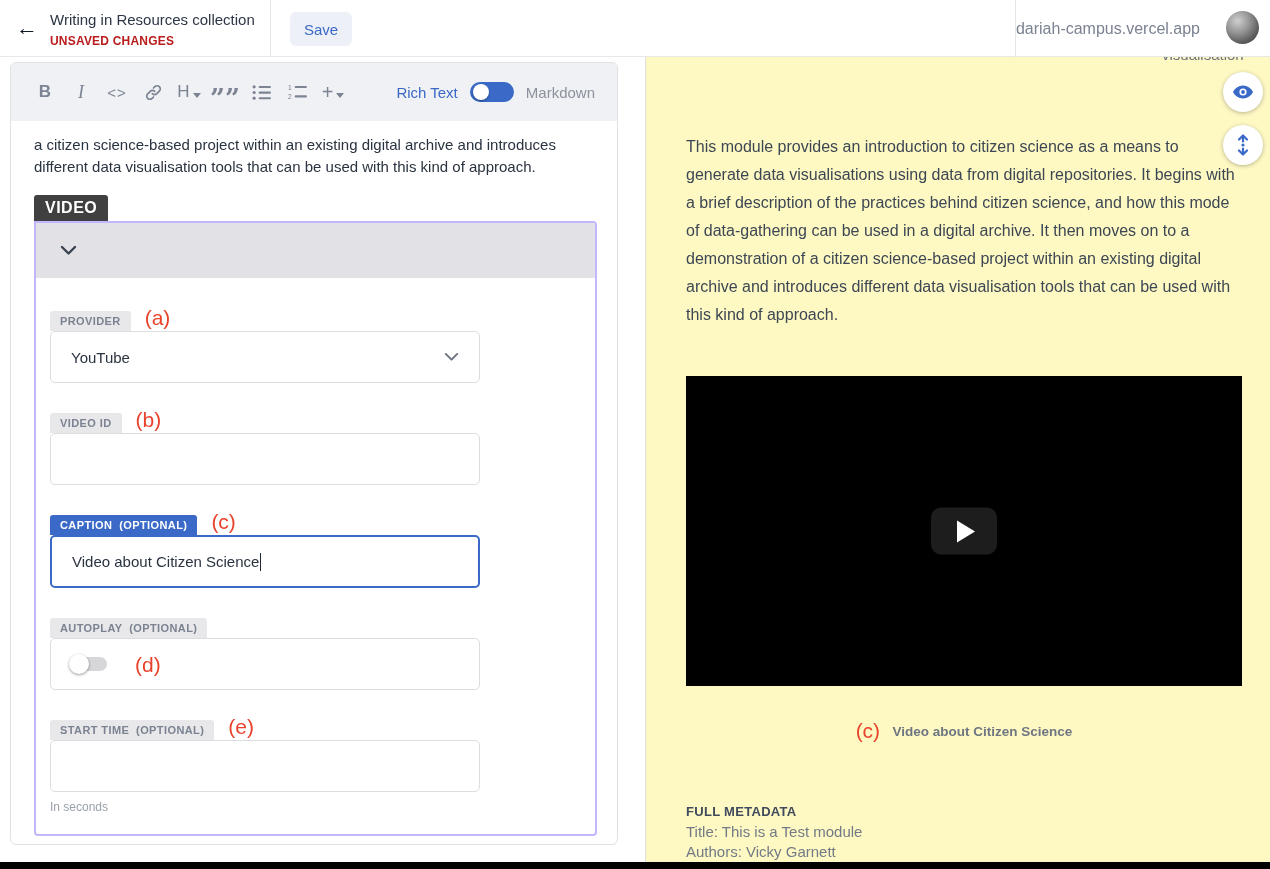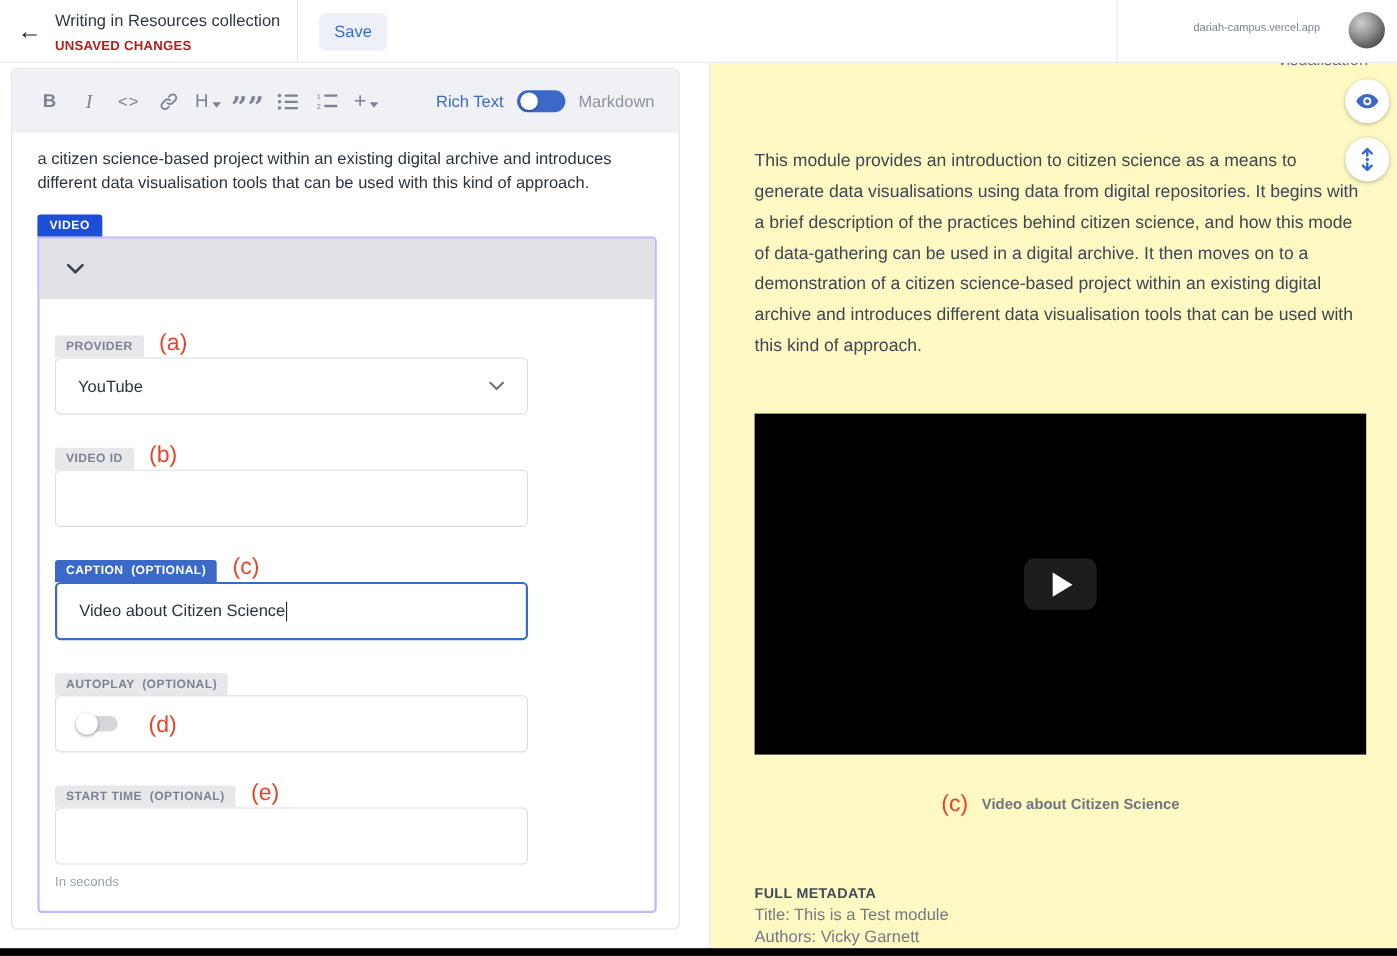--- a/index.html
+++ b/index.html
@@ -10,21 +10,21 @@
   
   .topbar { position:absolute; left:0; top:0; width:1270px; height:57px; background:#fff;
             border-bottom:1px solid #e7e8ea; z-index:20; }
   .back { position:absolute; left:16px; top:17px; font-size:22px; color:#111827; cursor:pointer; line-height:22px; }
   .tb-title { position:absolute; left:50px; top:11px; font-size:15px; color:#2d3646; }
   .tb-status { position:absolute; left:50px; top:34px; font-size:12px; font-weight:bold; color:#b91c1c; letter-spacing:.2px; }
   .tb-sep { position:absolute; top:0; width:1px; height:57px; background:#e3e4e8; }
   .save-btn { position:absolute; left:290px; top:12px; width:62px; height:34px; background:#edf1f7;
               color:#3a69c7; font-size:15px; border:none; border-radius:6px; cursor:pointer;
               font-family:"Liberation Sans",sans-serif; }
-  .site { position:absolute; right:70px; top:20px; font-size:10px; color:#7b8291; }
+  .site { position:absolute; right:70px; top:20px; font-size:16px; color:#7b8291; }
   .avatar { position:absolute; right:11px; top:11px; width:33px; height:33px; border-radius:50%;
             background:radial-gradient(circle at 35% 30%, #cfcfcf 0%, #9a9a9a 35%, #5c5c5c 70%, #3b3b3b 100%);
             cursor:pointer; }
 
   
   .editor-card { position:absolute; left:10px; top:62px; width:608px; height:783px; background:#fff;
                  border:1px solid #e0e1e5; border-radius:6px; overflow:hidden; }
   .toolbar { position:relative; height:58px; background:#f0f1f4; display:flex; align-items:center; padding:0 16px; }
   .ticon { background:none; border:none; color:#7c8494; width:36px; height:36px; font-size:17px;
            display:flex; align-items:center; justify-content:center; cursor:pointer; gap:1px;
@@ -38,21 +38,21 @@
   .mode { margin-left:auto; display:flex; align-items:center; gap:12px; padding-right:6px; }
   .mode-rich { color:#3a69c7; font-size:15px; }
   .mode-md { color:#8b919d; font-size:15px; }
   .switch { position:relative; width:44px; height:20px; background:#3a69c7; border-radius:10px; cursor:pointer; }
   .switch .knob { position:absolute; left:3px; top:2px; width:16px; height:16px; background:#fff; border-radius:50%;
                   box-shadow:0 1px 2px rgba(0,0,0,.35); }
 
   .editor-body { padding:13px 23px 0 23px; }
   .ed-par { font-size:15px; line-height:22px; color:#2a3340; width:560px; }
 
-  .vtab { display:inline-block; margin-top:17px; background:#1d4ed8; color:#fff; font-size:11px; font-weight:bold;
+  .vtab { display:inline-block; margin-top:17px; background:#404040; color:#fff; font-size:16px; font-weight:bold;
           letter-spacing:.5px; padding:4px 11px 4px 11px; border-radius:3px 3px 0 0; }
   .vblock { width:563px; border:2px solid #c4b5fd; border-radius:0 4px 4px 4px; background:#fff; }
   .vheader { height:55px; background:#e2e2e6; display:flex; align-items:center; padding-left:24px; cursor:pointer; }
   .vbody { padding:26px 14px 20px 14px; }
 
   .fgroup { margin-bottom:23px; }
   .labelrow { display:flex; align-items:flex-end; height:27px; }
   .flabel { display:inline-block; background:#e8e8ea; color:#7b8291; font-size:11px; font-weight:bold;
             letter-spacing:.4px; padding:4px 10px; border-radius:3px 3px 0 0; white-space:pre; }
   .flabel.active { background:#3a69c7; color:#fff; }

